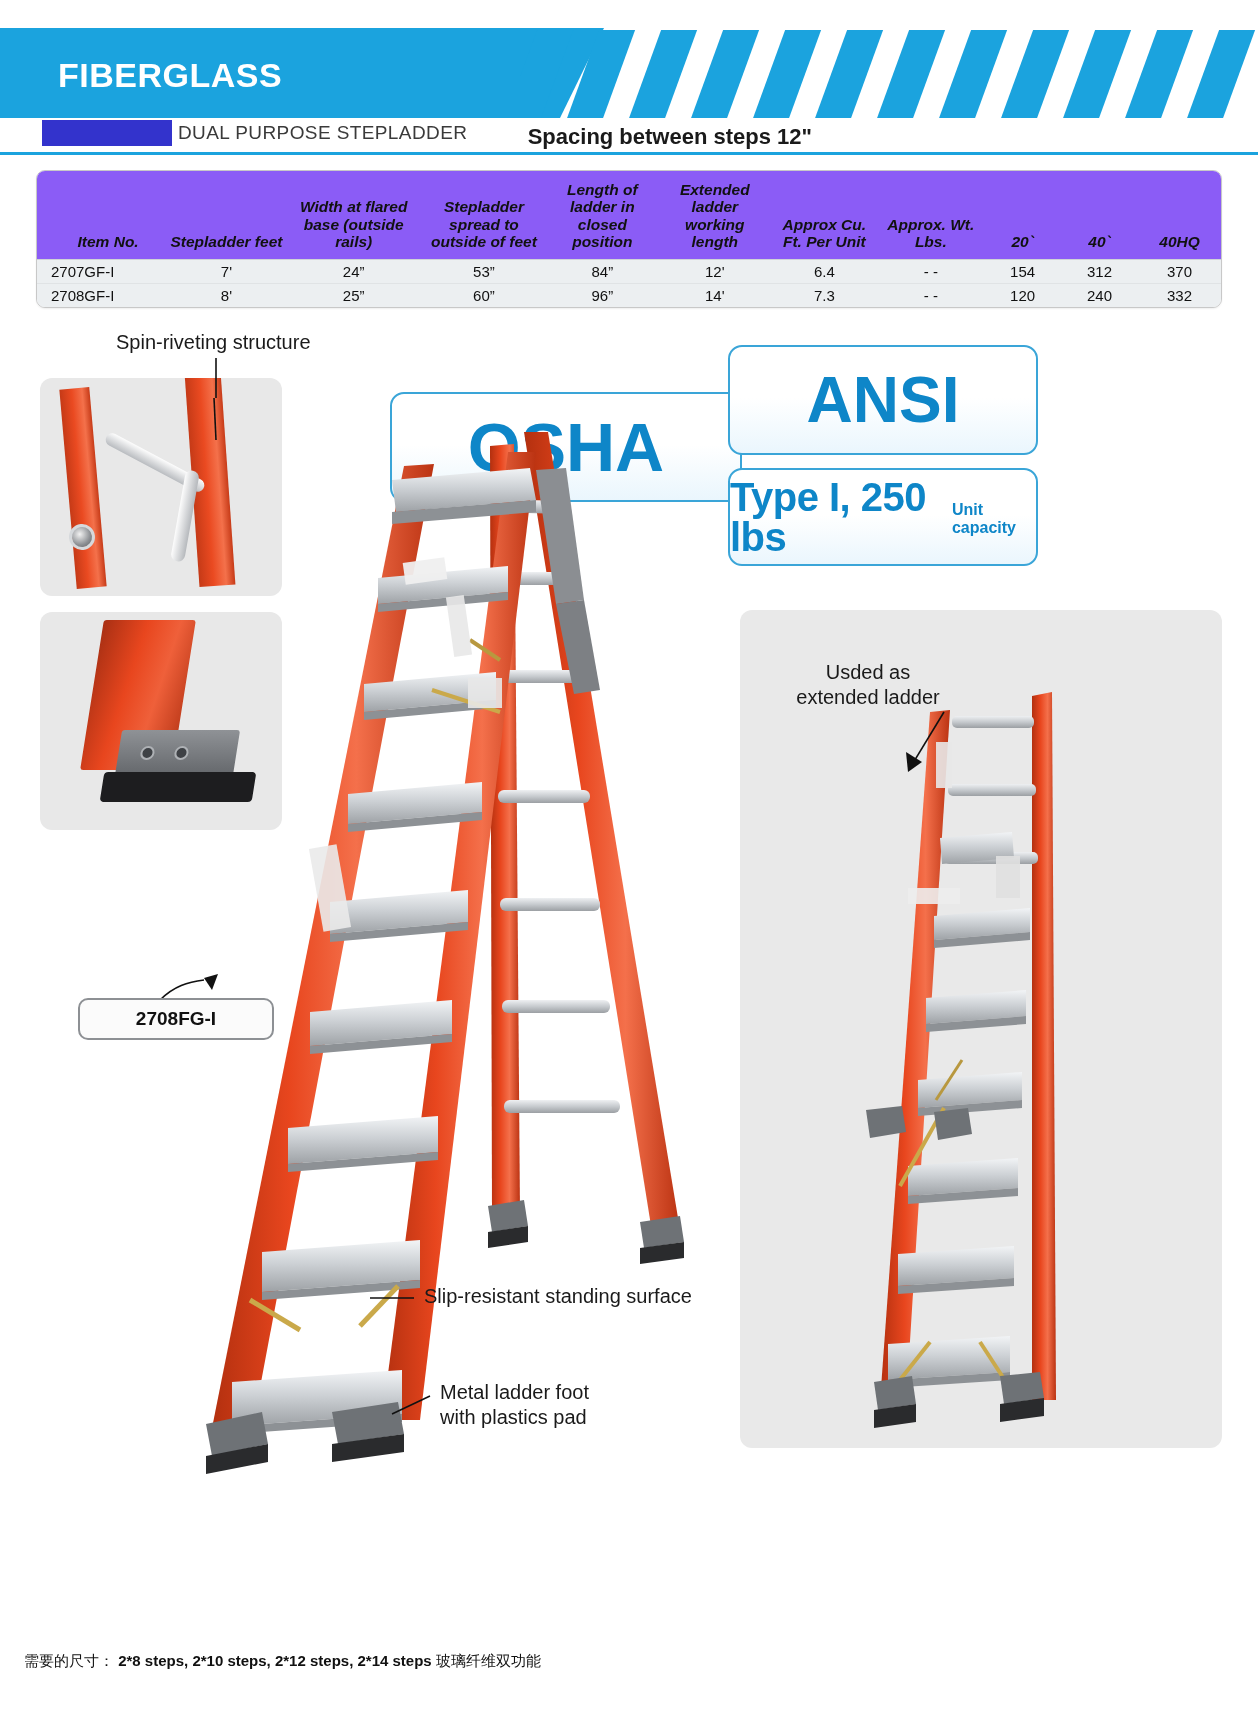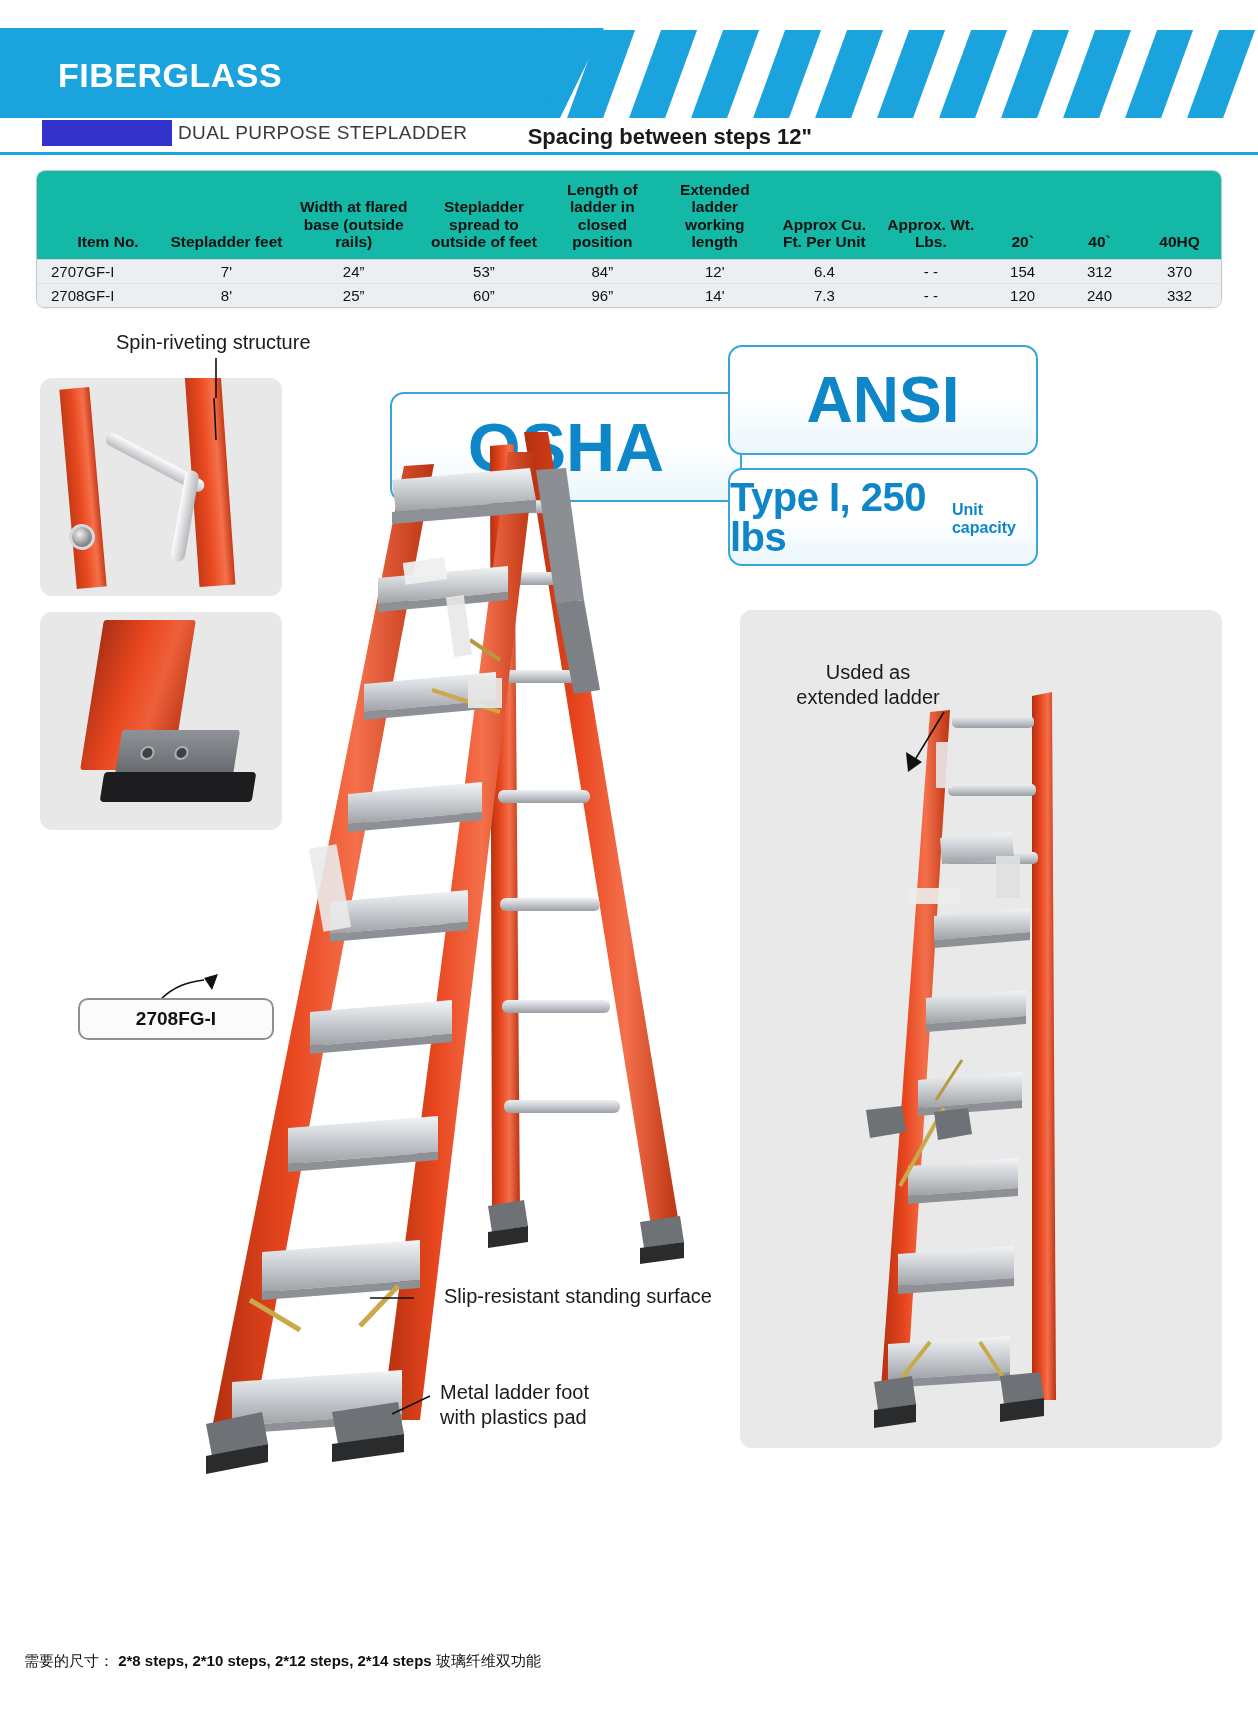--- a/index.html
+++ b/index.html
@@ -101,22 +101,23 @@
     border-collapse: collapse;
     font-size: 15.5px;
     color: #111;
   }
   table.spec thead th {
     font-weight: bold;
     vertical-align: bottom;
     padding: 10px 2px 9px 2px;
     line-height: 1.12;
     text-align: center;
-    background: #14b8a6;
+    background: #8b5cf6;
     font-size: 15.5px;
+    font-style: italic;
   }
   table.spec thead th.item-col { text-align: center; padding-left: 14px; }
   table.spec tbody td {
     text-align: center;
     padding: 3px 2px;
     font-size: 15px;
     background: #eceff1;
     border-top: 1px solid #e0e3e5;
   }
   table.spec tbody tr:first-child td { border-top: 1px solid #cfd4d7; }
@@ -482,21 +483,21 @@
 </svg>
 
 <div class="photo" id="photo-extended" style="z-index:-1;"></div>
 
 <div class="callout-label" style="left:116px; top:330px;">Spin-riveting structure</div>
 
 <div class="item-bubble">
   <span>2708FG-I</span>
 </div>
 
-<div class="callout-label" style="left:424px; top:1284px;margin-left:20px;">Slip-resistant standing surface</div>
+<div class="callout-label" style="left:424px; top:1284px;">Slip-resistant standing surface</div>
 
 <div class="callout-label" style="left:440px; top:1380px;">
   <div>Metal ladder foot</div>
   <div>with plastics pad</div>
 </div>
 
 <div class="callout-label" style="left:760px; top:660px; text-align:center; width:216px;">
   <div>Usded as</div>
   <div>extended ladder</div>
 </div>

